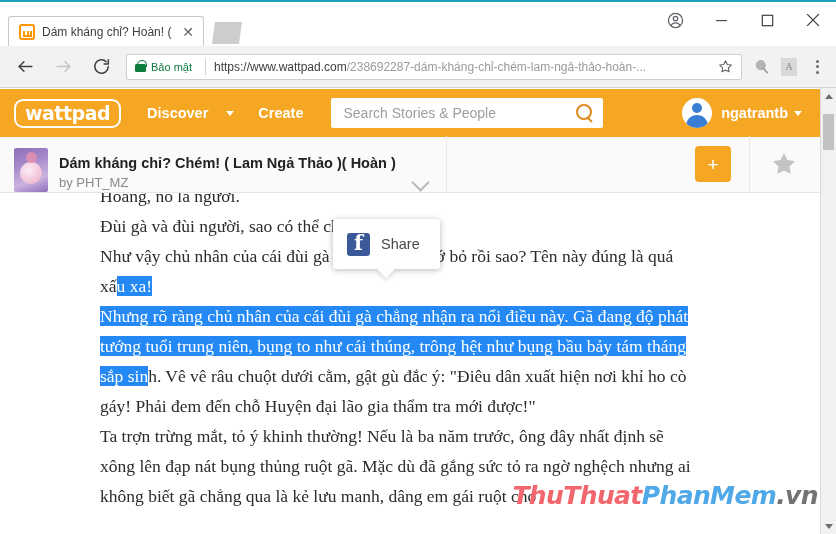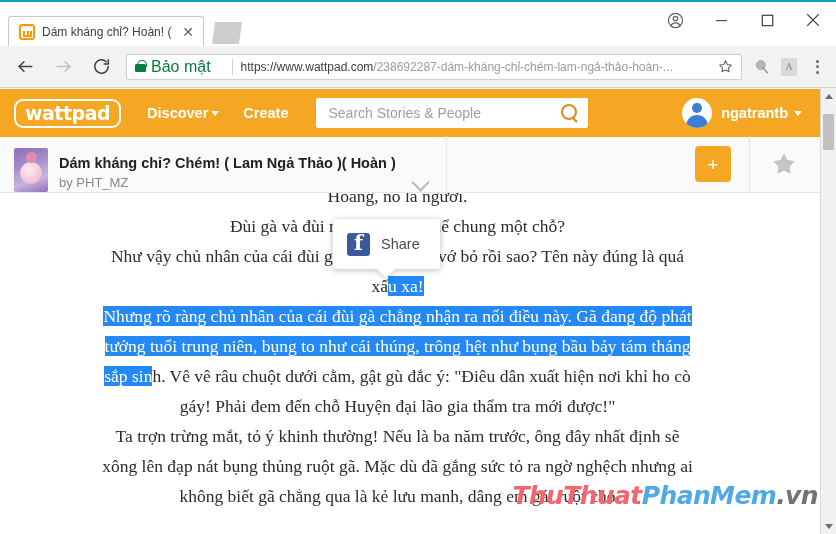--- a/index.html
+++ b/index.html
@@ -98,21 +98,21 @@
   .lock:before {
     content: ""; position: absolute; left: 1.5px; top: 0; width: 8px; height: 6px;
     border: 1.6px solid #0b7b3e; border-bottom: none;
     border-top-left-radius: 5px; border-top-right-radius: 5px;
   }
   .lock:after {
     content: ""; position: absolute; left: 0; bottom: 1px; width: 11px; height: 8px;
     background: #0b7b3e; border-radius: 1.5px;
   }
   .secure-label {
-    font-size: 16px; color: #0b7b3e; white-space: nowrap; margin-right: 21px;
+    font-size: 11px; color: #0b7b3e; white-space: nowrap; margin-right: 13px;
   }
   .omni-sep { width: 1px; height: 16px; background: #d0d0d0; margin-right: 8px; }
   .url-text {
     font-size: 12px; color: #9b9b9b; white-space: nowrap; overflow: hidden;
     flex: 1 1 auto;
   }
   .url-text b { color: #3c4043; font-weight: normal; }
   .star-omni {
     flex: 0 0 20px; width: 20px; height: 20px; color: #5f6368;
     display: flex; align-items: center; justify-content: center;
@@ -143,21 +143,21 @@
     border: 2px solid #ffffff; border-radius: 9px;
     color: #ffffff; font-size: 19px; font-weight: bold; letter-spacing: -0.5px;
     font-family: "DejaVu Sans", sans-serif;
     line-height: 1;
   }
   .wp-nav {
     display: flex; align-items: center; margin-left: 26px; gap: 24px;
   }
   .wp-nav-item {
     color: #ffffff; font-size: 14.5px; font-weight: bold; white-space: nowrap;
-    display: flex; align-items: center; gap: 3px;
+    display: flex; align-items: center; gap: 18px;
   }
   .caret-down {
     width: 0; height: 0; border-left: 4px solid transparent;
     border-right: 4px solid transparent; border-top: 5px solid #ffffff;
   }
   .wp-search {
     margin-left: 28px; width: 272px; height: 30px; background: #ffffff;
     border-radius: 2px; display: flex; align-items: center;
     padding: 0 8px 0 12px;
   }
@@ -250,21 +250,21 @@
   
   .reader {
     position: absolute; top: 193px; left: 0; width: 820px; height: 341px;
     background: #ffffff; overflow: hidden;
   }
   .reader-inner { position: absolute; left: 0; top: -12px; width: 820px; }
   .para {
     font-family: "Liberation Serif", serif;
     font-size: 17.5px; line-height: 30px; color: #2b2b2b;
     margin: 0 0 0 0; padding: 0 125px 0 100px;
-    text-align: center;
+    text-align: left;
   }
   .para + .para { margin-top: 0; }
   .hl {
     background: #2489f5; color: #ffffff;
     box-decoration-break: clone; -webkit-box-decoration-break: clone;
   }
 
   
   .fb-share {
     position: absolute; left: 333px; top: 219px; width: 107px; height: 50px;

